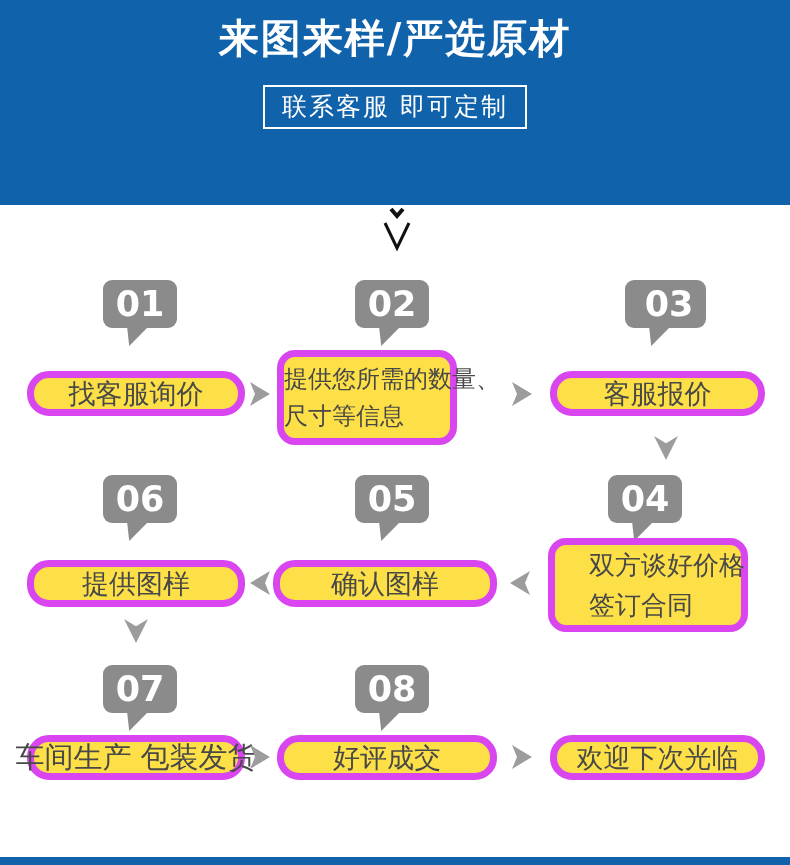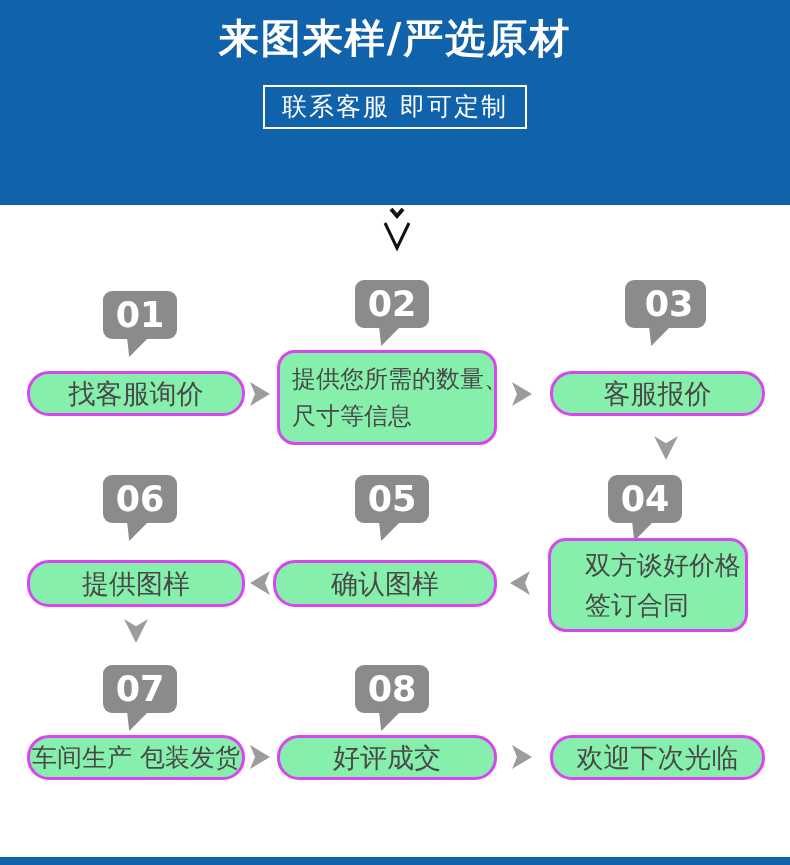--- a/index.html
+++ b/index.html
@@ -30,22 +30,22 @@
     position:absolute; width:74px; height:48px; background:#8b8b8b;
     border-radius:9px; color:#ffffff; font-size:35px; font-weight:bold;
     display:flex; align-items:center; justify-content:center;
   }
   .tail {
     position:absolute; left:24px; top:46px; width:22px; height:20px;
     background:#8b8b8b; clip-path:polygon(0 0, 100% 0, 10% 100%);
   }
   
   .box {
-    position:absolute; border:3px solid #d946ef; border-radius:22px;
-    background:#86efac; color:#484848; box-sizing:border-box;
+    position:absolute; border:7px solid #d946ef; border-radius:22px;
+    background:#fde047; color:#484848; box-sizing:border-box;
     display:flex; align-items:center; justify-content:center;
     font-size:27px; white-space:nowrap;
   }
   .box.two {
     flex-direction:column; align-items:flex-start; justify-content:center;
     border-radius:18px;
   }
   
   .arrow { position:absolute; background:#9c9c9c; }
   .ar { width:20px; height:24px; clip-path:polygon(0 0, 100% 50%, 0 100%, 25% 50%); }
@@ -64,37 +64,37 @@
     <div class="hero-cta">联系客服 即可定制</div>
   </header>
 
   <div class="chevrons">
     <svg width="32" height="48" viewBox="0 0 32 48" fill="none" xmlns="http://www.w3.org/2000/svg">
       <polyline points="10,3 16,10 22,3" stroke="#111" stroke-width="4" fill="none"></polyline>
       <polyline points="4,17 16,42 28,17" stroke="#111" stroke-width="3" fill="none"></polyline>
     </svg>
   </div>
 
-  <div class="badge" style="left:103px; top:291px;">
+  <div class="badge" style="left:103px; top:280px;">
     <span>01</span>
     <span class="tail"></span>
   </div>
   <div class="badge" style="left:355px; top:280px;">
     <span>02</span>
     <span class="tail"></span>
   </div>
   <div class="badge" style="left:625px; top:280px;padding-left:7px;">
     <span>03</span>
     <span class="tail"></span>
   </div>
 
   <div class="box" style="left:27px; top:371px; width:218px; height:45px;">
     <span>找客服询价</span>
   </div>
-  <div class="box two" style="left:277px; top:350px; width:220px; height:95px; font-size:24px; line-height:37px; padding-left:12px;">
+  <div class="box two" style="left:277px; top:350px; width:180px; height:95px; font-size:24px; line-height:37px; padding-left:0;">
     <span>提供您所需的数量、</span>
     <span>尺寸等信息</span>
   </div>
   <div class="box" style="left:550px; top:371px; width:215px; height:45px;">
     <span>客服报价</span>
   </div>
 
   <span class="arrow ar" style="left:250px; top:382px;"></span>
   <span class="arrow ar" style="left:512px; top:382px;"></span>
   <span class="arrow ad" style="left:654px; top:436px;"></span>
@@ -129,21 +129,21 @@
 
   <div class="badge" style="left:103px; top:665px;">
     <span>07</span>
     <span class="tail"></span>
   </div>
   <div class="badge" style="left:355px; top:665px;">
     <span>08</span>
     <span class="tail"></span>
   </div>
 
-  <div class="box" style="left:27px; top:735px; width:218px; height:45px; font-size:25px;">
+  <div class="box" style="left:27px; top:735px; width:218px; height:45px; font-size:29px;">
     <span>车间生产 包装发货</span>
   </div>
   <div class="box" style="left:277px; top:735px; width:220px; height:45px;">
     <span>好评成交</span>
   </div>
   <div class="box" style="left:550px; top:735px; width:215px; height:45px;">
     <span>欢迎下次光临</span>
   </div>
 
   <span class="arrow ar" style="left:250px; top:745px;"></span>

